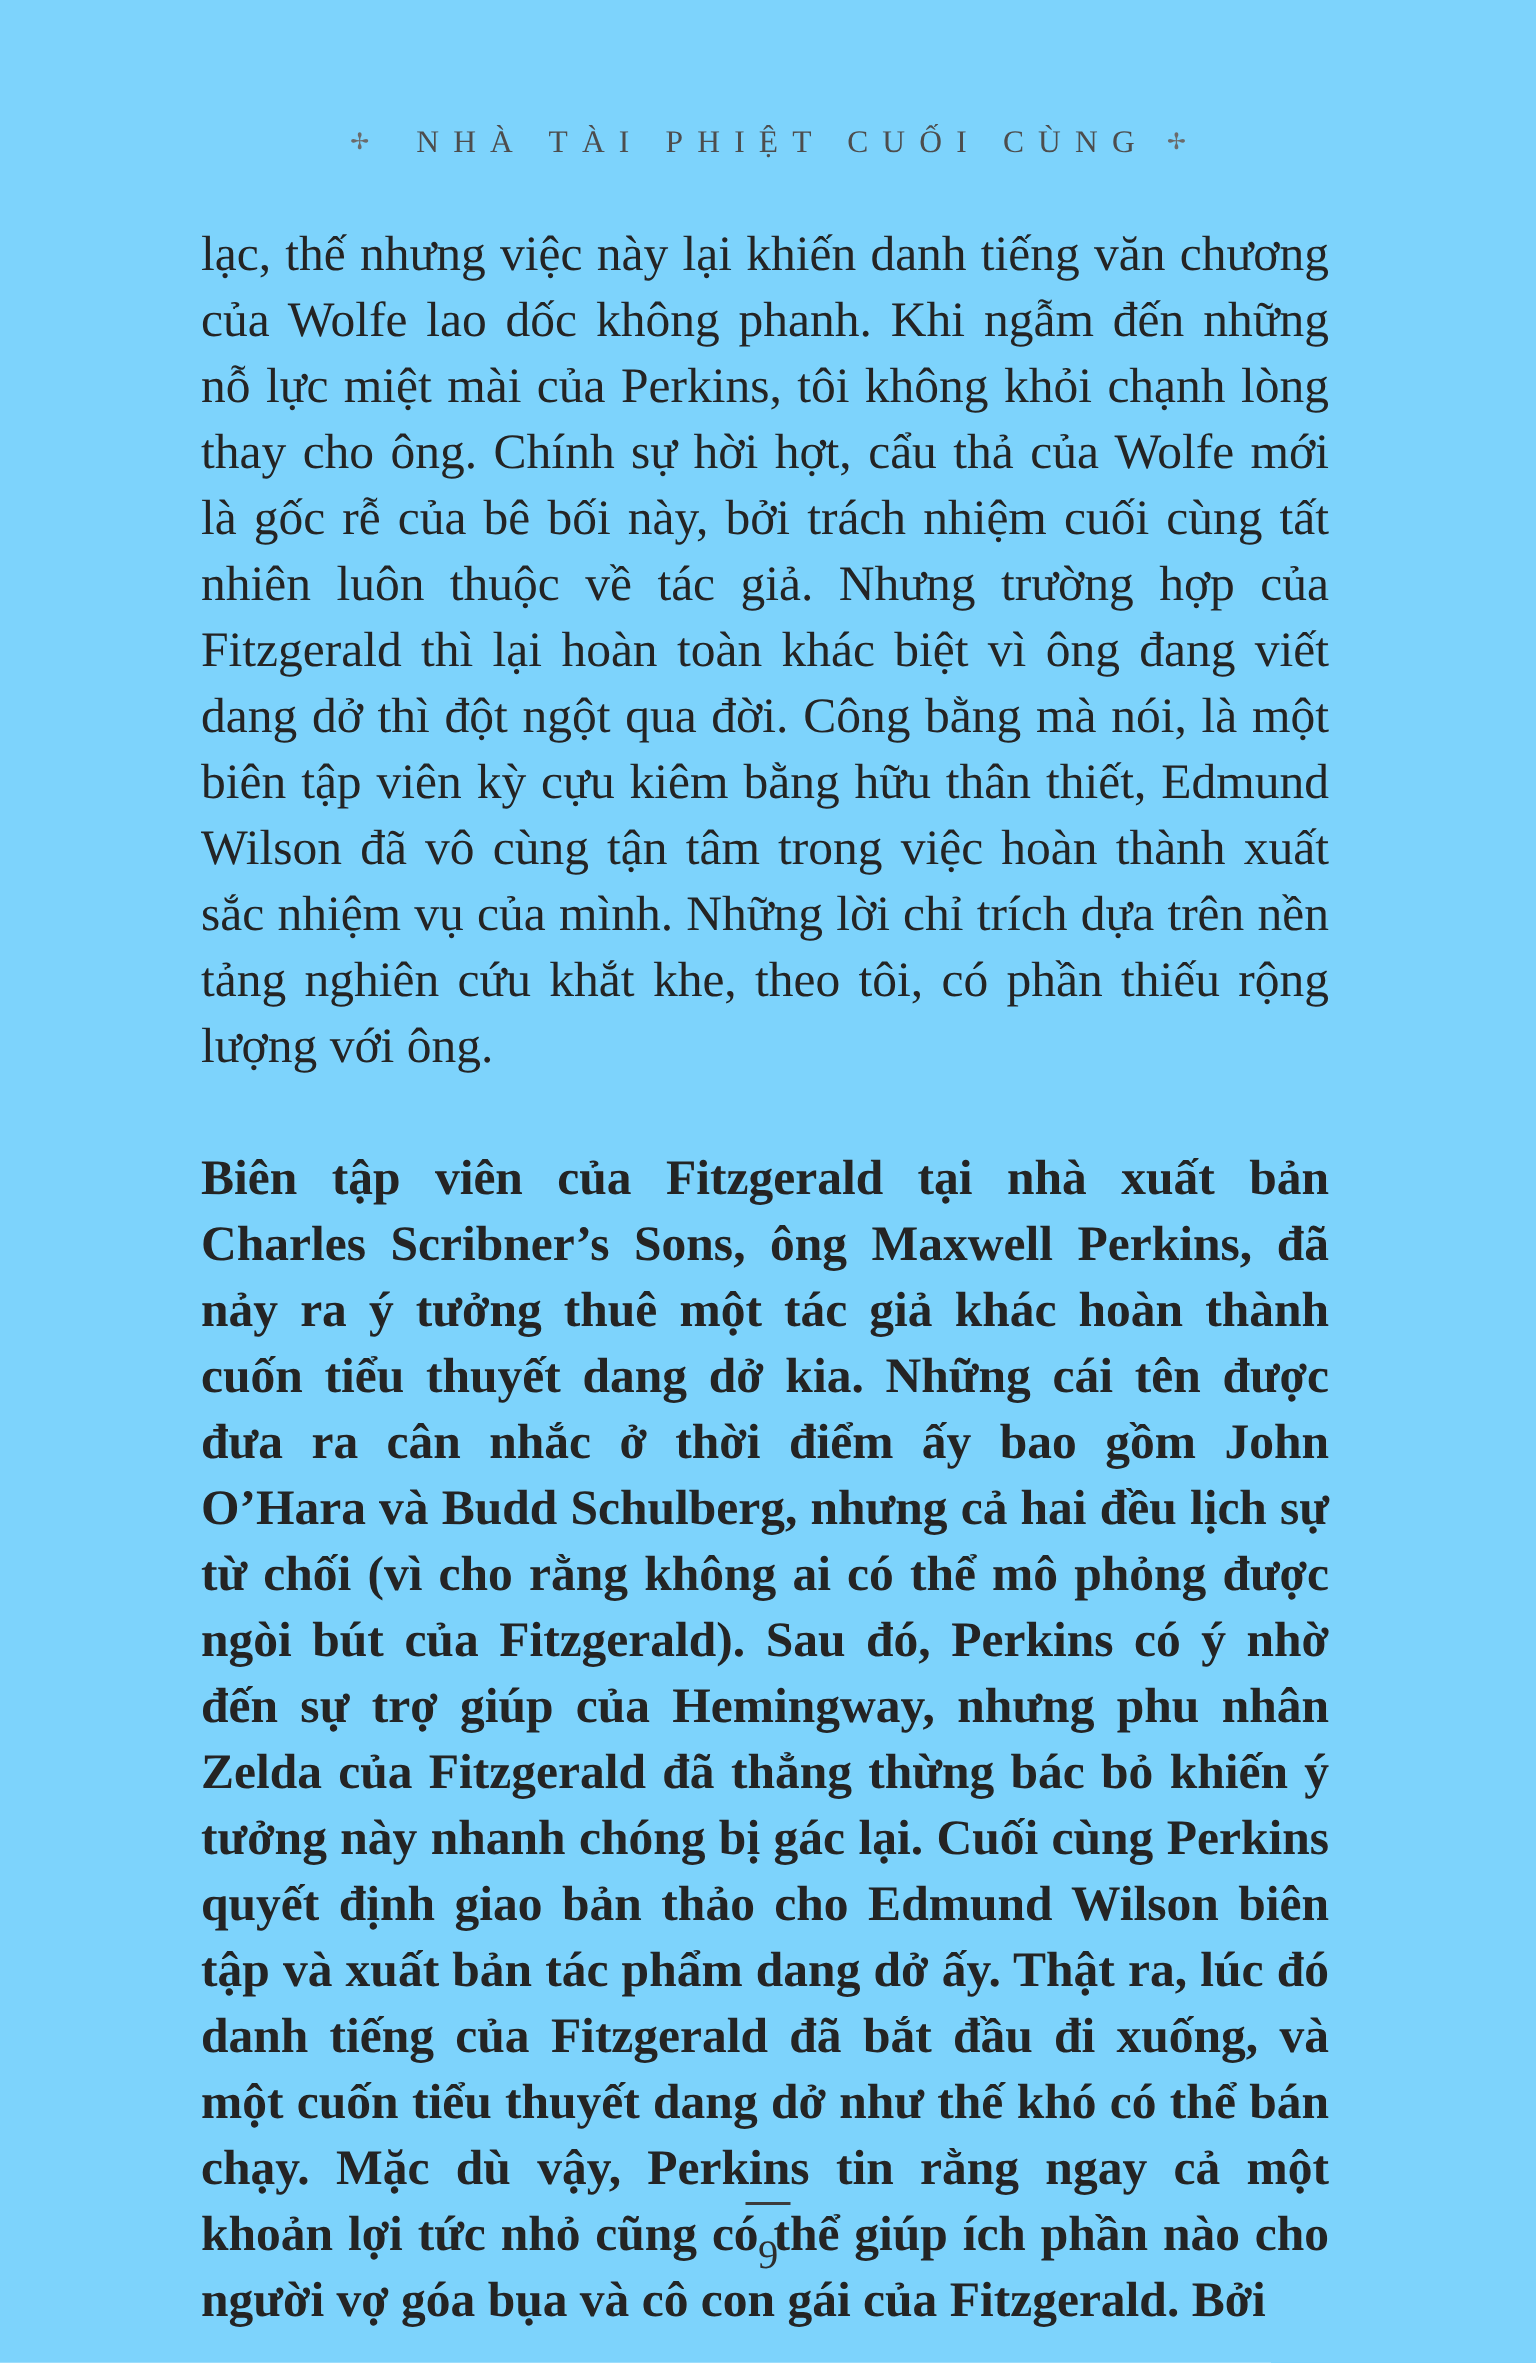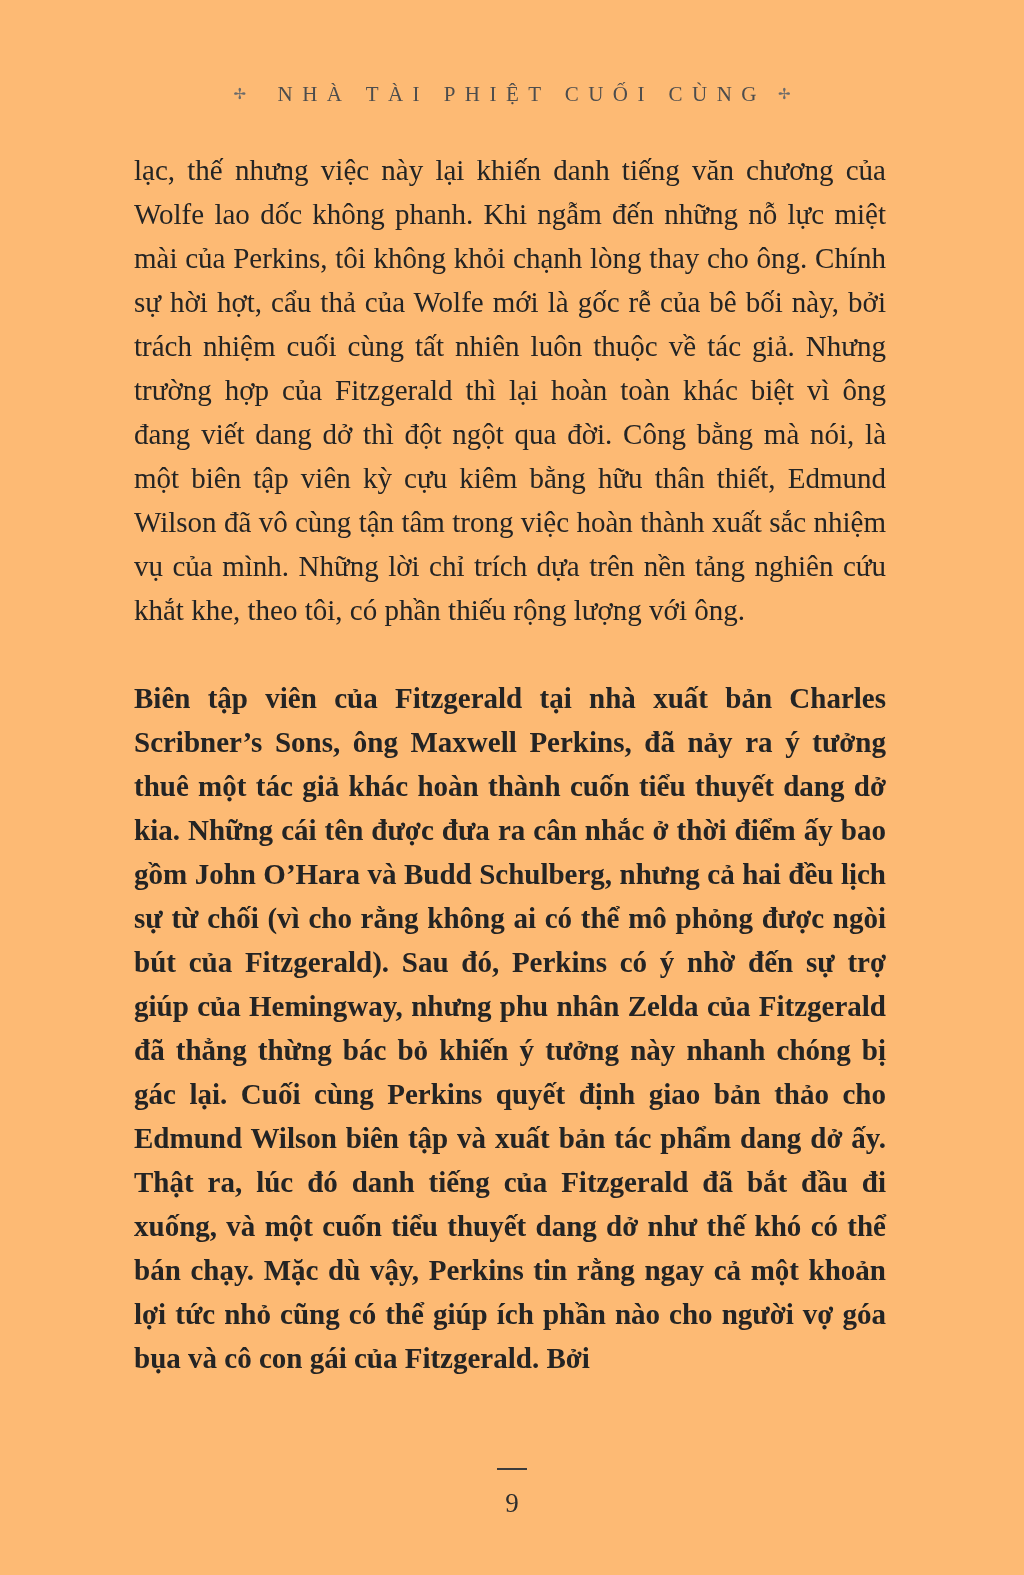--- a/index.html
+++ b/index.html
@@ -9,21 +9,21 @@
     height: 1575px;
     background: #ffffff;
     font-family: "Liberation Serif", serif;
     color: #262626;
     position: relative;
     overflow: hidden;
   }
   .page {
     position: absolute;
     inset: 0;
-    background: #fdba74;
+    background: #7dd3fc;
   }
   .running-header {
     position: absolute;
     top: 82px;
     left: 0;
     width: 100%;
     text-align: center;
     font-size: 21px;
     color: #4d4d4d;
     white-space: nowrap;
@@ -38,21 +38,21 @@
     position: relative;
     top: -2px;
   }
   .running-header .ornament.left { margin-right: 22px; }
   .running-header .ornament.right { margin-left: 12px; }
   .body-text {
     position: absolute;
     top: 148px;
     left: 134px;
     width: 752px;
-    font-size: 29px;
+    font-size: 33px;
     line-height: 44px;
     text-align: justify;
     color: #242424;
   }
   .body-text p {
     margin: 0 0 44px 0;
     text-indent: 0;
   }
   .body-text p:last-child { margin-bottom: 0; font-weight: bold; }
   .page-footer {

